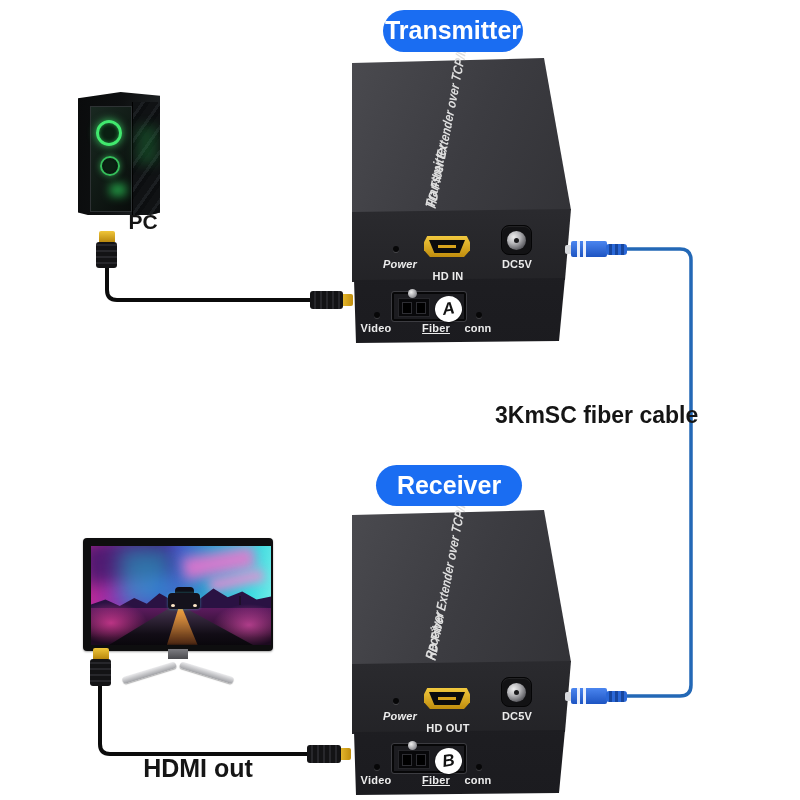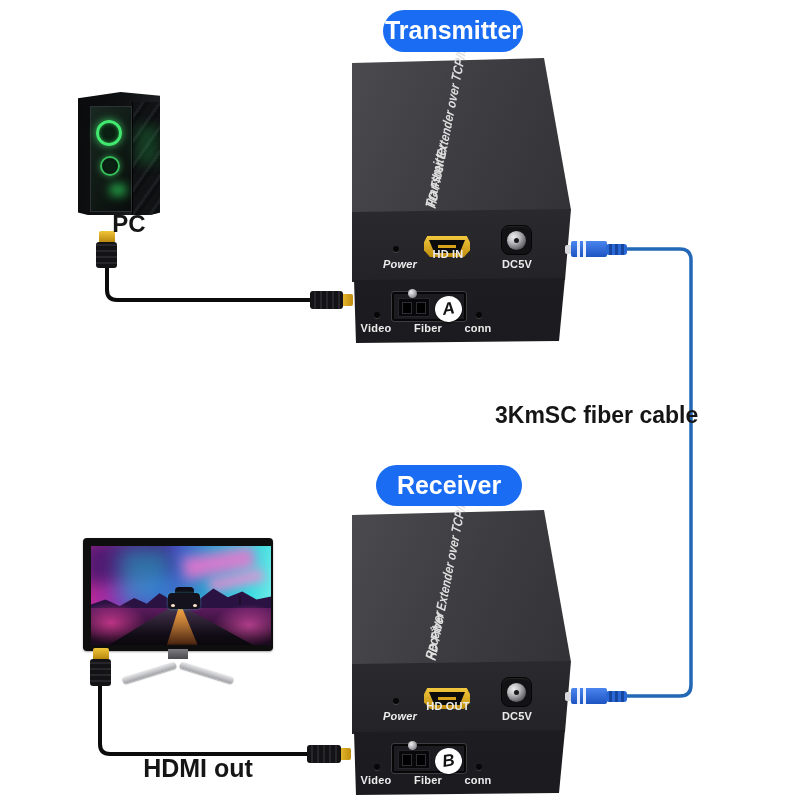--- a/index.html
+++ b/index.html
@@ -36,24 +36,24 @@
   .rot-text .l1{position:static;display:block;white-space:nowrap;font-size:13.5px;line-height:20px;margin-bottom:12px;}
   .rot-text .l2{position:static;display:block;white-space:nowrap;font-size:14px;line-height:16px;}
 
   .led-hole{width:6px;height:6px;border-radius:50%;background:#070708;box-shadow:0 1px 0 rgba(255,255,255,.15);}
   .hole-power{left:45px;top:206px;}
   .hole-a{left:26px;top:272px;}  .hole-b{left:128px;top:272px;}
 
   .port-label{color:var(--label-white,#ececec);font-weight:700;font-size:11px;white-space:nowrap;
               transform:translateX(-50%);letter-spacing:.2px;}
   .lbl-power{left:52px;top:218px;font-style:italic;}
-  .lbl-hd{left:100px;top:208px;}
+  .lbl-hd{left:100px;top:230px;}
   .lbl-dc{left:169px;top:218px;}
   .lbl-video{left:28px;top:282px;}
-  .lbl-fiber{left:80px;top:282px;}
+  .lbl-fiber{left:88px;top:282px;text-decoration:underline;}
   .lbl-conn{left:130px;top:282px;}
 
   .hdmi-port{left:76px;top:196px;width:46px;height:21px;
     background:linear-gradient(180deg,#f2c93e,#c08d0d);
     clip-path:polygon(7% 0,93% 0,100% 30%,100% 68%,87% 100%,13% 100%,0 68%,0 30%);}
   .hdmi-port .inner{left:5px;top:4px;width:36px;height:13px;background:#0c0c0d;
     clip-path:polygon(0 0,100% 0,85% 100%,15% 100%);}
   .hdmi-port .tongue{left:14px;top:9px;width:18px;height:3px;background:var(--hdmi-gold,#d9a41c);}
 
   .dc-jack{left:153px;top:185px;width:31px;height:30px;border-radius:8px;background:#121214;
@@ -100,21 +100,21 @@
   #tx-plug .hdmi-tip-h{left:33px;top:3px;}
   #mon-plug{left:90px;top:648px;width:22px;height:38px;}
   #mon-plug .hdmi-tip-v{left:3px;top:0;}
   #mon-plug .hdmi-body-v{left:0;top:11px;width:21px;height:27px;}
   #rx-plug{left:307px;top:745px;width:44px;height:18px;}
   #rx-plug .hdmi-body-h{left:0;top:0;width:34px;}
   #rx-plug .hdmi-tip-h{left:34px;top:3px;}
 
   
   .anno{z-index:5;color:#151515;font-weight:700;text-align:center;white-space:nowrap;}
-  #lbl-pc{left:99px;top:210px;width:60px;font-size:24px;}
+  #lbl-pc{left:113px;top:210px;width:60px;font-size:21px;}
   #lbl-hdmi-in{left:120px;top:300px;width:140px;font-size:25px;}
   #lbl-hdmi-out{left:128px;top:754px;width:140px;font-size:25px;}
   #lbl-fiber-cable{left:495px;top:402px;width:190px;font-size:23px;text-align:left;}
 
   
   #pc{left:70px;top:85px;width:120px;height:150px;z-index:2;}
   #pc .tower{left:8px;top:7px;width:82px;height:123px;
     background:linear-gradient(100deg,#0a0b0c 0%,#0e1011 45%,#1a1d1f 75%,#24272a 100%);
     clip-path:polygon(0 5%,52% 0,100% 3%,100% 98%,88% 100%,12% 100%,0 98%);}
   #pc .glass{left:12px;top:14px;width:42px;height:106px;border:1px solid #2e3234;

